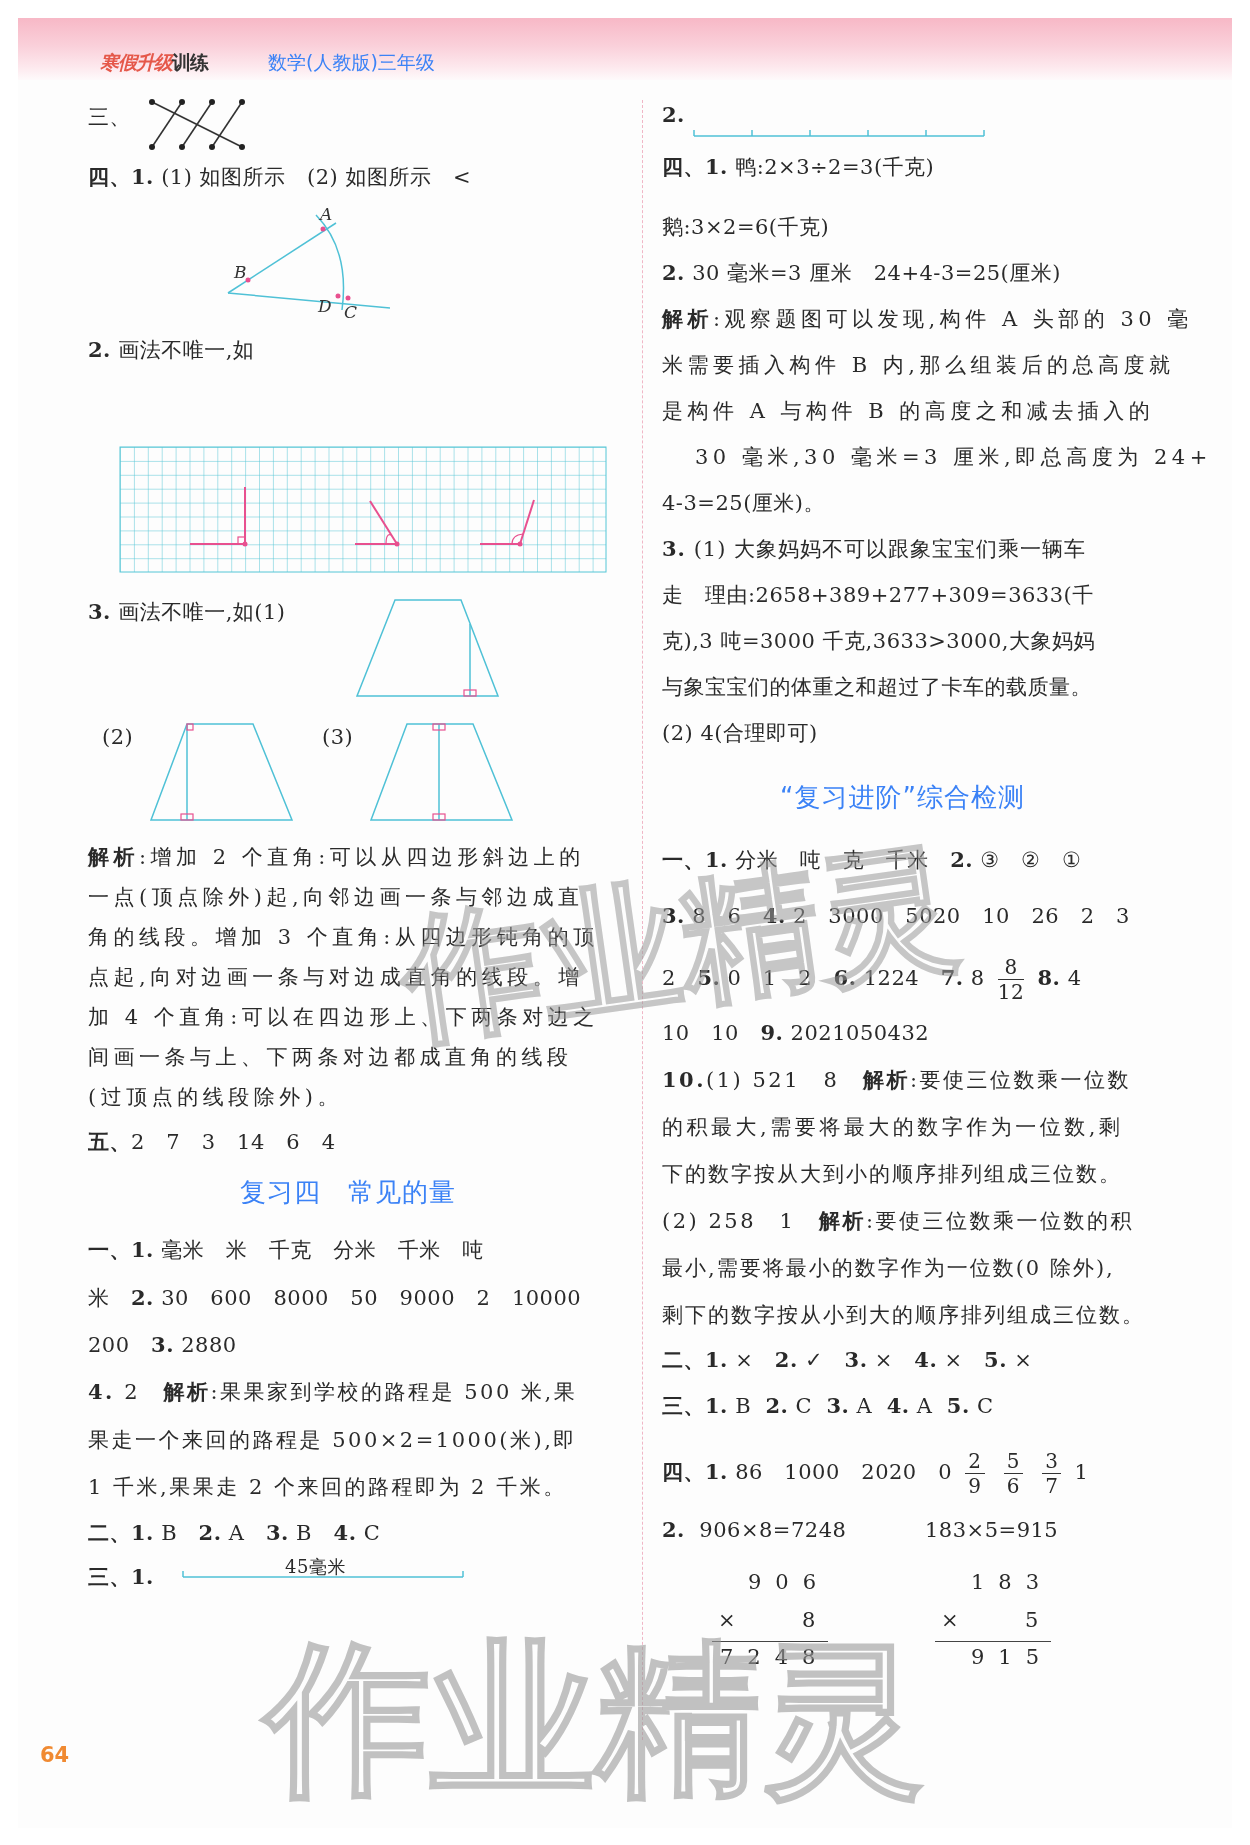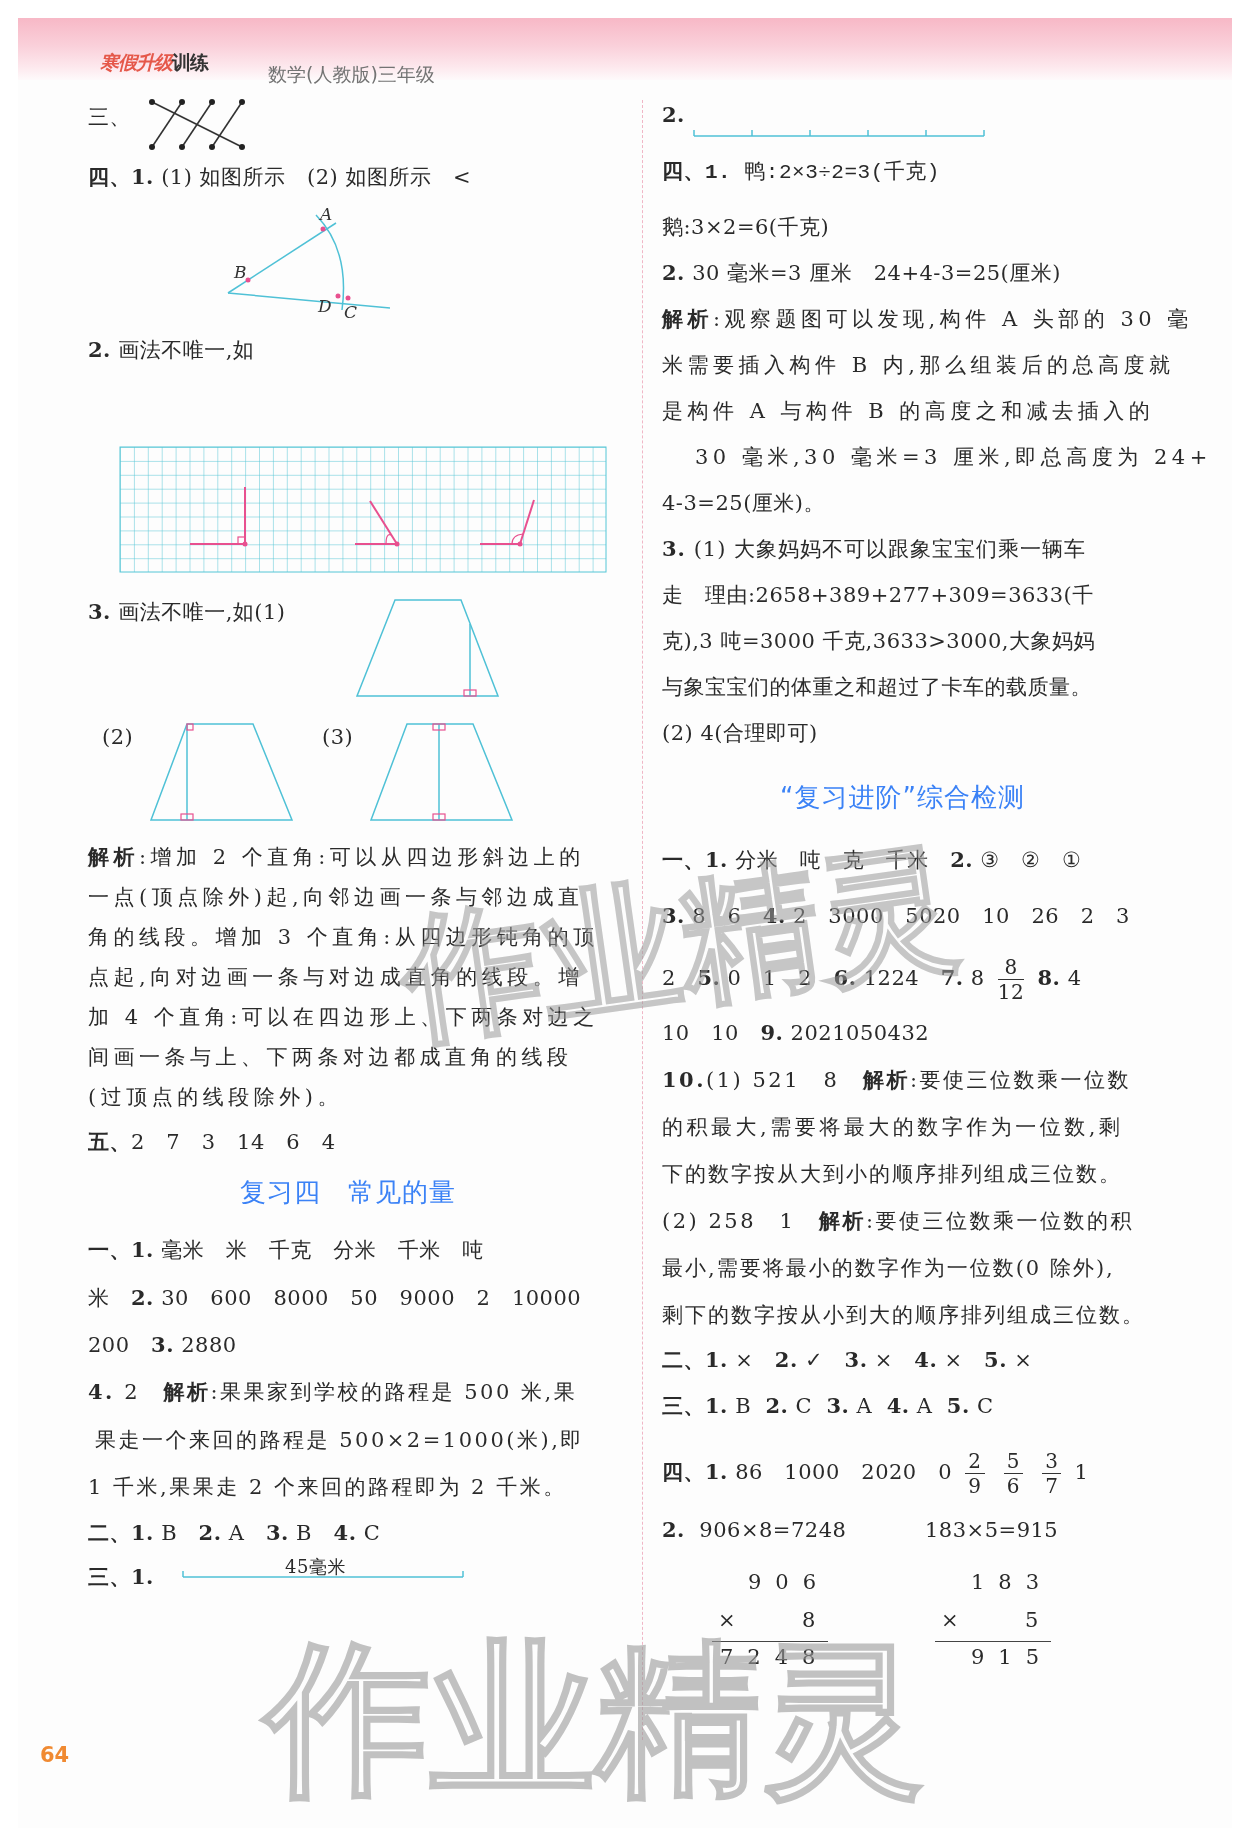--- a/index.html
+++ b/index.html
@@ -4,22 +4,22 @@
 <style>
   html, body { margin:0; padding:0; background:#ffffff; }
   body { width:1250px; height:1845px; position:relative; overflow:hidden;
          font-family:"DejaVu Serif", "Liberation Serif", serif; color:#2a2a2a; }
   .page { position:absolute; left:18px; top:18px; width:1214px; height:1810px; background:#fdfdfd; }
   .header { position:absolute; left:18px; top:18px; width:1214px; height:62px;
             background:linear-gradient(180deg,#f7b8c6 0%,#fad0da 45%,#fde9ee 80%,#fefafb 100%); }
   .header-brand { position:absolute; left:100px; top:50px; font-family:"DejaVu Sans", sans-serif;
             font-weight:bold; font-style:italic; font-size:19px; color:#e5584a; letter-spacing:-1px; }
   .header-brand .tail { color:#333; font-style:normal; }
-  .header-subject { position:absolute; left:268px; top:62px; font-family:"DejaVu Sans", sans-serif;
-            font-size:19px; color:#737373; }
+  .header-subject { position:absolute; left:268px; top:50px; font-family:"DejaVu Sans", sans-serif;
+            font-size:19px; color:#3b82f6; }
   .divider { position:absolute; left:642px; top:100px; width:0; height:1640px; border-left:1px dashed #f0b6c6; }
   .line { position:absolute; font-size:21px; line-height:30px; white-space:nowrap; letter-spacing:0.5px; }
   .b { font-weight:bold; }
   .just { letter-spacing:4.5px; }
   .heading { position:absolute; font-family:"DejaVu Sans", sans-serif; font-size:26px; color:#3b82f6; letter-spacing:1px; }
   .frac { display:inline-block; vertical-align:middle; text-align:center; font-size:20px; line-height:24px; margin:0 6px; }
   .frac span { display:block; }
   .frac .num { border-bottom:1.5px solid #333; padding:0 3px; }
   .vm { position:absolute; font-size:21px; letter-spacing:14px; }
   .vm-line { position:absolute; height:0; border-top:1.5px solid #444; }
@@ -152,21 +152,21 @@
 </div>
 
 <div class="line" style="left:88px;top:1127px;"><span class="b">五、</span><span>2　7　3　14　6　4</span></div>
 
 <div class="heading" style="left:240px;top:1175px;">复习四　常见的量</div>
 
 <div class="line" style="left:88px;top:1235px;"><span class="b">一、1.</span> <span>毫米　米　千克　分米　千米　吨</span></div>
 <div class="line" style="left:88px;top:1283px;"><span>米　</span><span class="b">2.</span> <span>30　600　8000　50　9000　2　10000</span></div>
 <div class="line" style="left:88px;top:1330px;"><span>200　</span><span class="b">3.</span> <span>2880</span></div>
 <div class="line just" style="left:88px;top:1377px;letter-spacing:2.5px;"><span class="b">4.</span> <span>2　</span><span class="b">解析</span><span>:果果家到学校的路程是 500 米,果</span></div>
-<div class="line just" style="left:95px;top:1425px;letter-spacing:2.5px;text-align:center;">果走一个来回的路程是 500×2=1000(米),即</div>
+<div class="line just" style="left:88px;top:1425px;letter-spacing:2.5px;text-align:center;">果走一个来回的路程是 500×2=1000(米),即</div>
 <div class="line just" style="left:88px;top:1472px;letter-spacing:2.5px;">1 千米,果果走 2 个来回的路程即为 2 千米。</div>
 
 <div class="line" style="left:88px;top:1518px;">
   <span class="b">二、</span><span class="b">1.</span> <span>B</span>&nbsp;&nbsp;&nbsp;<span class="b">2.</span> <span>A</span>&nbsp;&nbsp;&nbsp;<span class="b">3.</span> <span>B</span>&nbsp;&nbsp;&nbsp;<span class="b">4.</span> <span>C</span>
 </div>
 
 <div class="line" style="left:88px;top:1562px;"><span class="b">三、1.</span></div>
 <div class="line" style="left:285px;top:1552px;font-size:18px;">45毫米</div>
 <svg style="left:183px;top:1567px;" width="285" height="12">
   <g stroke="#4fc1d6" stroke-width="1.5">
@@ -182,21 +182,21 @@
     <line x1="0" y1="11" x2="290" y2="11"></line>
     <line x1="0" y1="5" x2="0" y2="11"></line>
       <line x1="58" y1="5" x2="58" y2="11"></line>
       <line x1="116" y1="5" x2="116" y2="11"></line>
     <line x1="174" y1="5" x2="174" y2="11"></line>
       <line x1="232" y1="5" x2="232" y2="11"></line>
       <line x1="290" y1="5" x2="290" y2="11"></line>
   </g>
 </svg>
 
-<div class="line" style="left:662px;top:158px;font-family:Liberation Mono, monospace;"><span class="b">四、1.</span> <span>鸭:2×3÷2=3(千克)</span></div>
+<div class="line" style="left:662px;top:152px;"><span class="b">四、1.</span> <span>鸭:2×3÷2=3(千克)</span></div>
 <div class="line" style="left:662px;top:212px;">鹅:3×2=6(千克)</div>
 <div class="line" style="left:662px;top:258px;"><span class="b">2.</span> <span>30 毫米=3 厘米　24+4-3=25(厘米)</span></div>
 
 <div>
   <div class="line just" style="left:662px;top:304px;"><span class="b">解析</span><span>:观察题图可以发现,构件 A 头部的 30 毫</span></div>
   <div class="line just" style="left:662px;top:350px;">米需要插入构件 B 内,那么组装后的总高度就</div>
   <div class="line just" style="left:662px;top:396px;">是构件 A 与构件 B 的高度之和减去插入的</div>
   <div class="line just" style="left:662px;top:442px;margin-left:33px;">30 毫米,30 毫米=3 厘米,即总高度为 24+</div>
   <div class="line" style="left:662px;top:488px;">4-3=25(厘米)。</div>
 </div>

